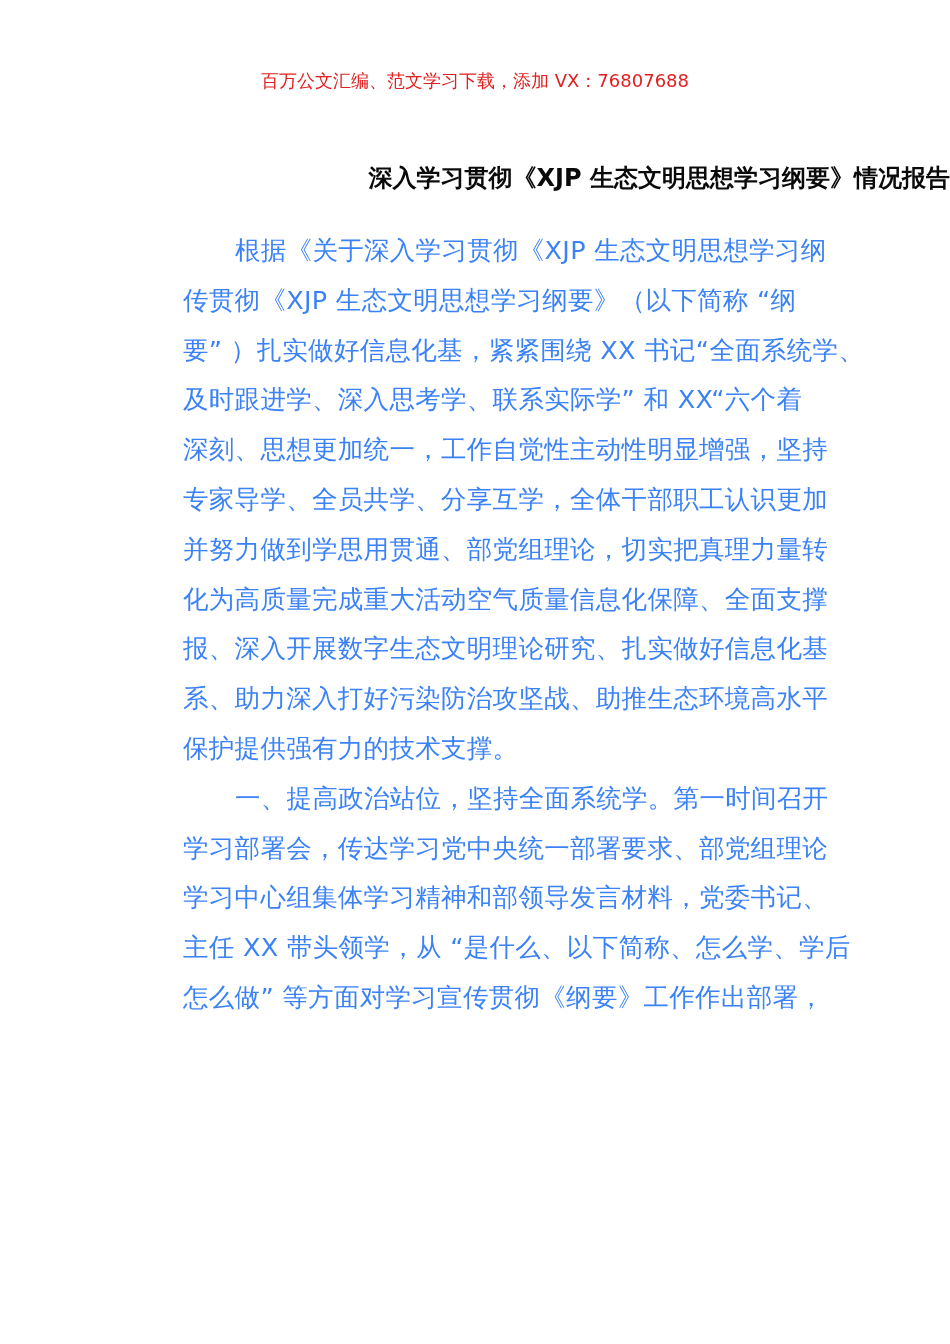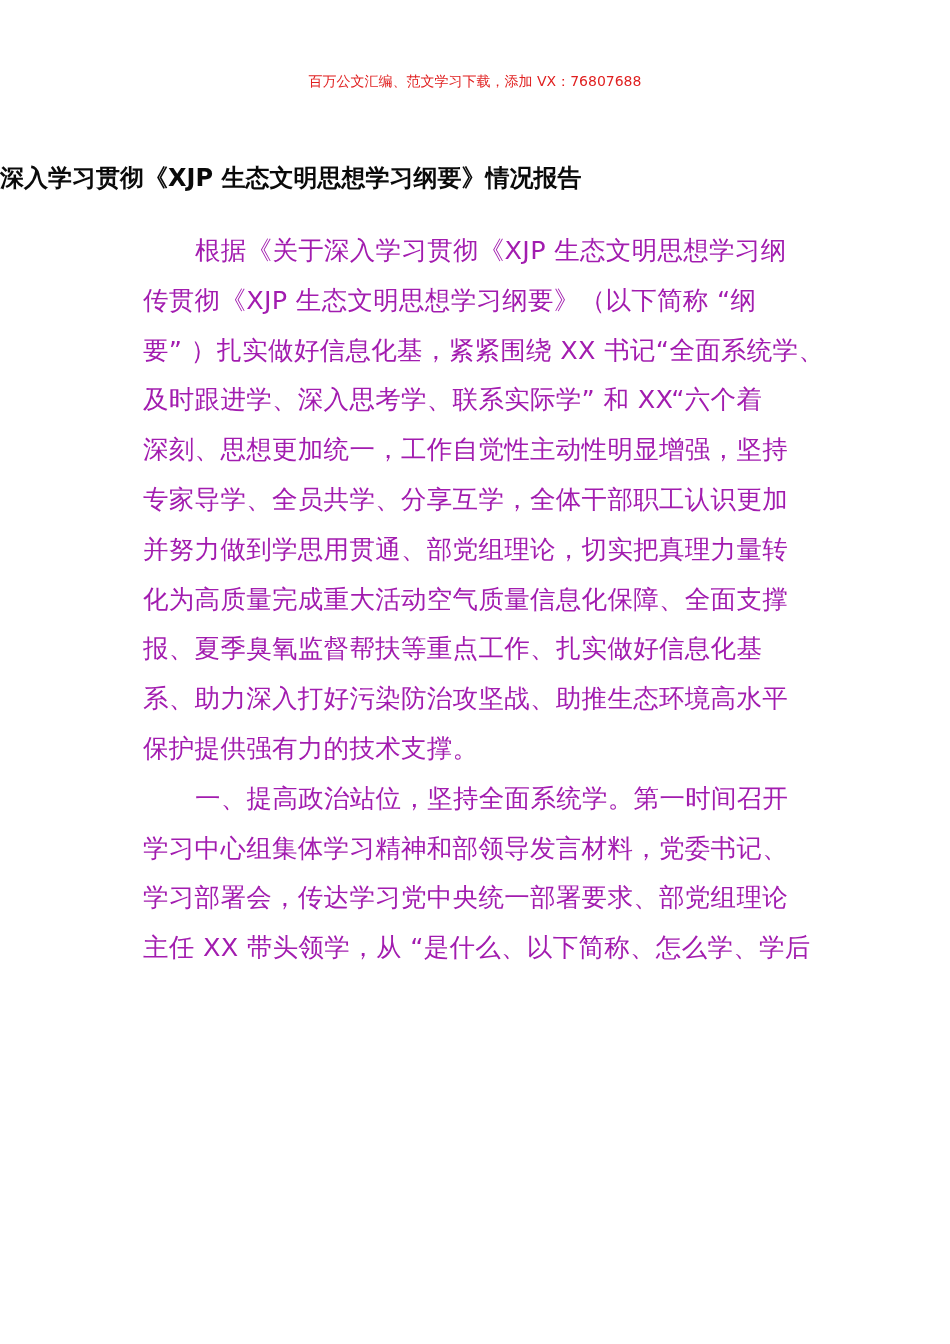--- a/index.html
+++ b/index.html
@@ -14,50 +14,51 @@
     overflow: hidden;
     font-family: "DejaVu Sans", "Liberation Sans", sans-serif;
     color: #111111;
   }
   .watermark {
     position: absolute;
     top: 66px;
     left: 0;
     width: 950px;
     text-align: center;
-    font-size: 14px;
+    font-size: 18px;
     line-height: 30px;
     color: #e02020;
     white-space: nowrap;
   }
   .title {
     position: absolute;
     top: 158px;
     left: 0;
     width: 950px;
-    text-align: left;
+    text-align: right;
     font-size: 24px;
     line-height: 40px;
     font-weight: bold;
     color: #0a0a0a;
     white-space: nowrap;
   }
   .body-text {
     position: absolute;
     top: 226px;
     left: 143px;
     width: 670px;
   }
   .line {
     height: 49.8px;
     line-height: 49.8px;
     font-size: 25.5px;
     white-space: nowrap;
     letter-spacing: 0.3px;
-    color: #a21caf;
+    color: #3b82f6;
+    margin-left: 40px;
   }
   .line.indent {
     padding-left: 52px;
   }
 </style>
 </head>
 <body>
 
 <div class="watermark">百万公文汇编、范文学习下载，添加 VX：76807688</div>
 
@@ -66,23 +67,24 @@
 <div class="body-text">
   <div>
     <div class="line indent">根据《关于深入学习贯彻《XJP 生态文明思想学习纲</div>
     <div class="line">传贯彻《XJP 生态文明思想学习纲要》（以下简称 “纲</div>
     <div class="line">要” ）扎实做好信息化基，紧紧围绕 XX 书记“全面系统学、</div>
     <div class="line">及时跟进学、深入思考学、联系实际学” 和 XX“六个着</div>
     <div class="line">深刻、思想更加统一，工作自觉性主动性明显增强，坚持</div>
     <div class="line">专家导学、全员共学、分享互学，全体干部职工认识更加</div>
     <div class="line">并努力做到学思用贯通、部党组理论，切实把真理力量转</div>
     <div class="line">化为高质量完成重大活动空气质量信息化保障、全面支撑</div>
-    <div class="line">报、夏季臭氧监督帮扶等重点工作、扎实做好信息化基</div>
+    <div class="line">报、深入开展数字生态文明理论研究、扎实做好信息化基</div>
     <div class="line">系、助力深入打好污染防治攻坚战、助推生态环境高水平</div>
     <div class="line">保护提供强有力的技术支撑。</div>
   </div>
   <div>
     <div class="line indent">一、提高政治站位，坚持全面系统学。第一时间召开</div>
+    <div class="line">学习部署会，传达学习党中央统一部署要求、部党组理论</div>
     <div class="line">学习中心组集体学习精神和部领导发言材料，党委书记、</div>
-    <div class="line">学习部署会，传达学习党中央统一部署要求、部党组理论</div>
     <div class="line">主任 XX 带头领学，从 “是什么、以下简称、怎么学、学后</div>
+    <div class="line">怎么做” 等方面对学习宣传贯彻《纲要》工作作出部署，</div>
   </div>
 </div>
 
 </body></html>

